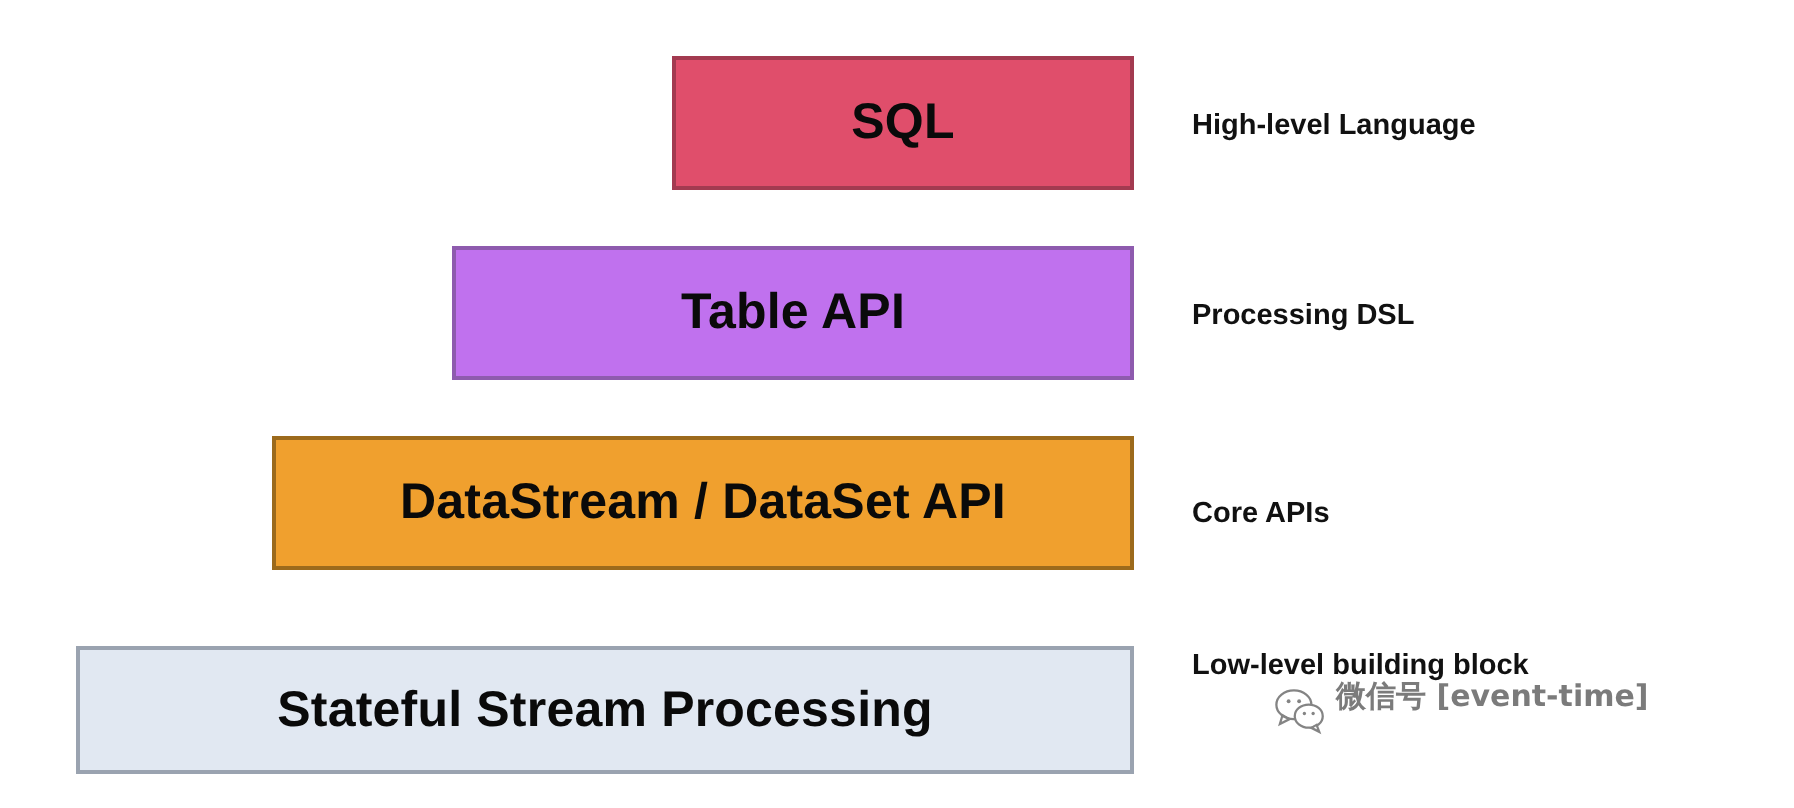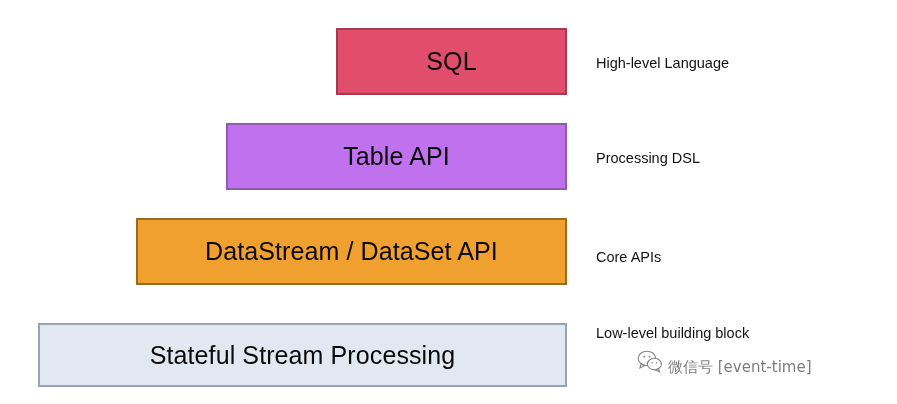--- a/index.html
+++ b/index.html
@@ -15,20 +15,21 @@
     font-family: "Liberation Sans", sans-serif;
     color: #000000;
   }
 
   #stack-diagram {
     position: absolute;
     left: 0;
     top: 0;
     width: 748px;
     height: 404px;
+    font-weight: bold;
   }
 
   .layer-row {
     position: absolute;
     left: 0;
     width: 897px;
   }
 
   .layer-bar {
     position: absolute;
@@ -104,21 +105,21 @@
   }
   #row-stateful .layer-note { top: 323px; }
 
   
   #watermark {
     position: absolute;
     left: 636px;
     top: 341px;
     height: 34px;
     display: flex;
-    align-items: flex-end;
+    align-items: flex-start;
     gap: 4px;
     opacity: 0.62;
     pointer-events: none;
   }
   #watermark .wm-logo {
     width: 28px;
     height: 28px;
     flex: 0 0 28px;
   }
   #watermark .wm-text {

